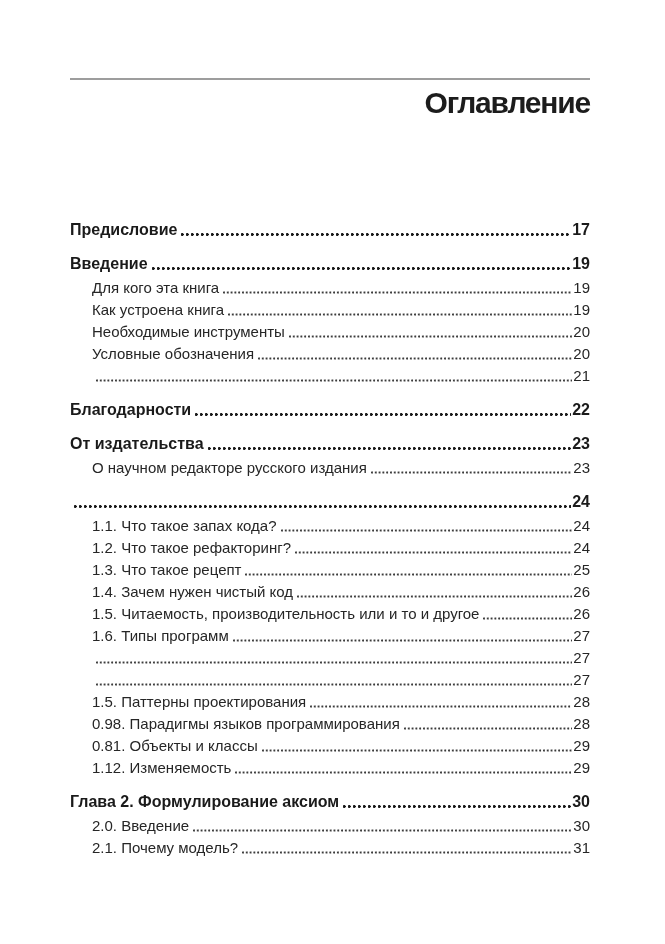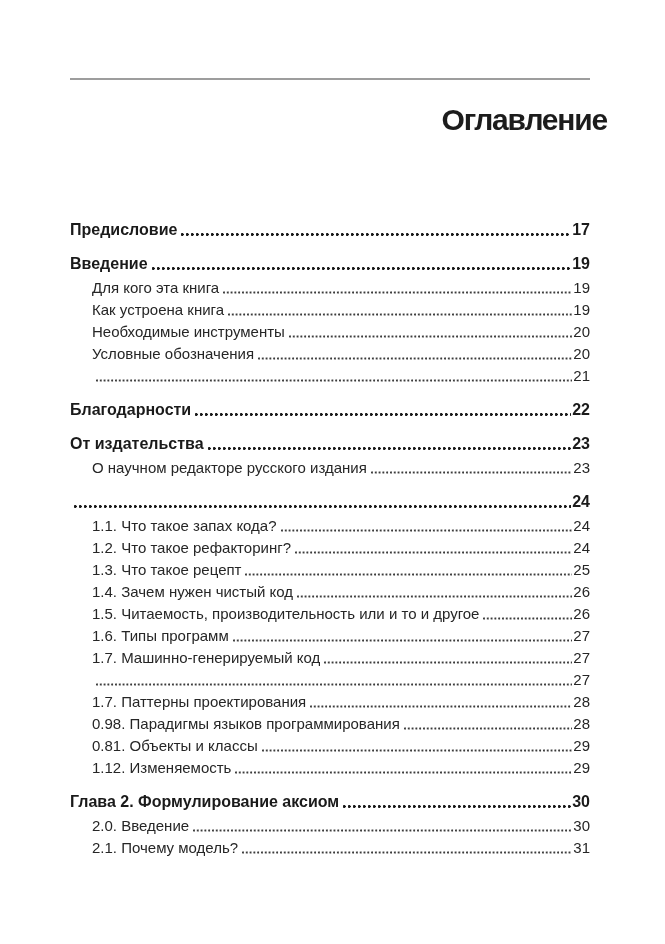--- a/index.html
+++ b/index.html
@@ -17,21 +17,21 @@
   .top-rule {
     position: absolute;
     left: 70px; top: 78px;
     width: 520px; height: 2px;
     background: #9d9d9d;
   }
   .page-title {
     position: absolute;
     left: 70px; top: 86px;
     width: 520px;
-    margin: 17px;
+    margin: 0;
     text-align: right;
     font-size: 30px;
     font-weight: 700;
     letter-spacing: -1.2px;
     color: #1c1c1c;
   }
   .toc {
     position: absolute;
     left: 70px; top: 218px;
     width: 520px;
@@ -169,32 +169,31 @@
     <span class="toc-page">26</span>
   </div>
 
   <div class="toc-row sub">
     <span class="toc-label">1.6. Типы программ</span>
     <span class="toc-dots"></span>
     <span class="toc-page">27</span>
   </div>
 
   <div class="toc-row sub">
-    <span class="toc-label">1.7. Машинно-генерируемый код</span>
     <span class="toc-dots"></span>
     <span class="toc-page">27</span>
   </div>
 
   <div class="toc-row sub">
     <span class="toc-dots"></span>
     <span class="toc-page">27</span>
   </div>
 
   <div class="toc-row sub">
-    <span class="toc-label">1.7. Паттерны проектирования</span>
+    <span class="toc-label">1.5. Паттерны проектирования</span>
     <span class="toc-dots"></span>
     <span class="toc-page">28</span>
   </div>
 
   <div class="toc-row sub">
     <span class="toc-label">0.98. Парадигмы языков программирования</span>
     <span class="toc-dots"></span>
     <span class="toc-page">28</span>
   </div>
 

